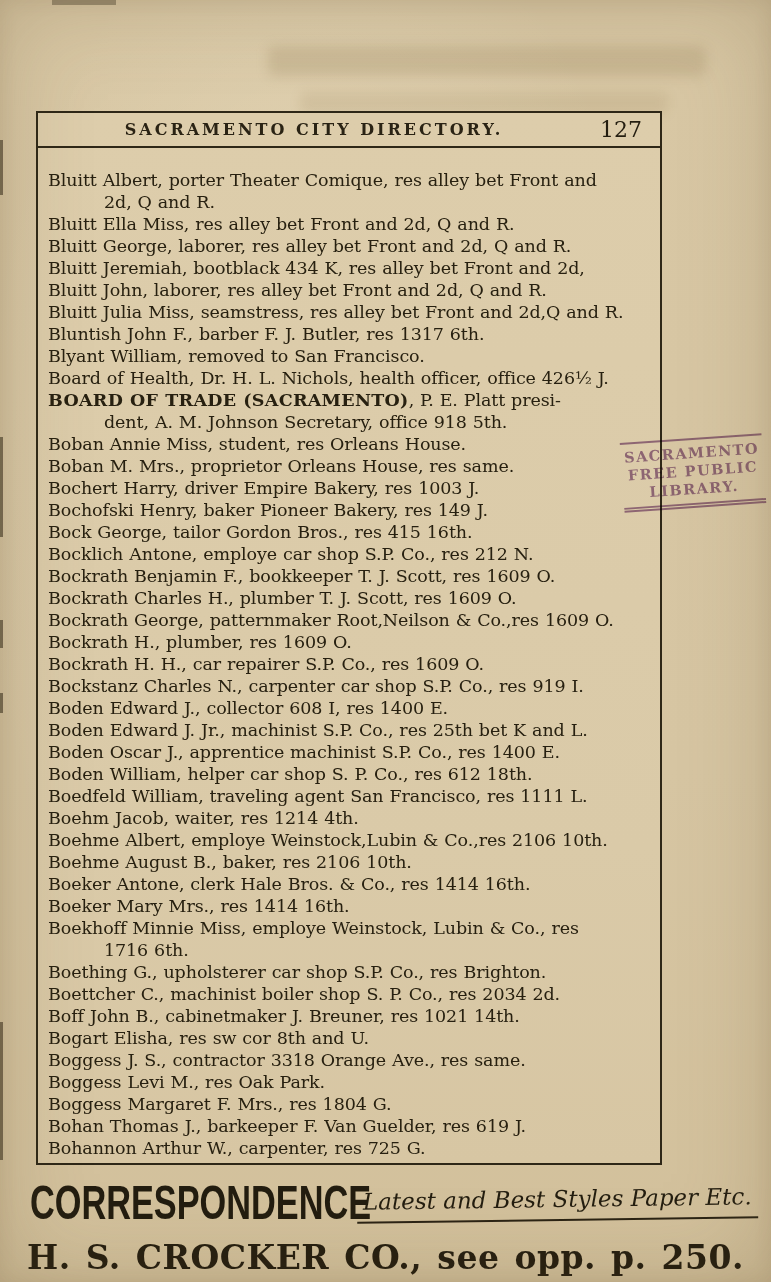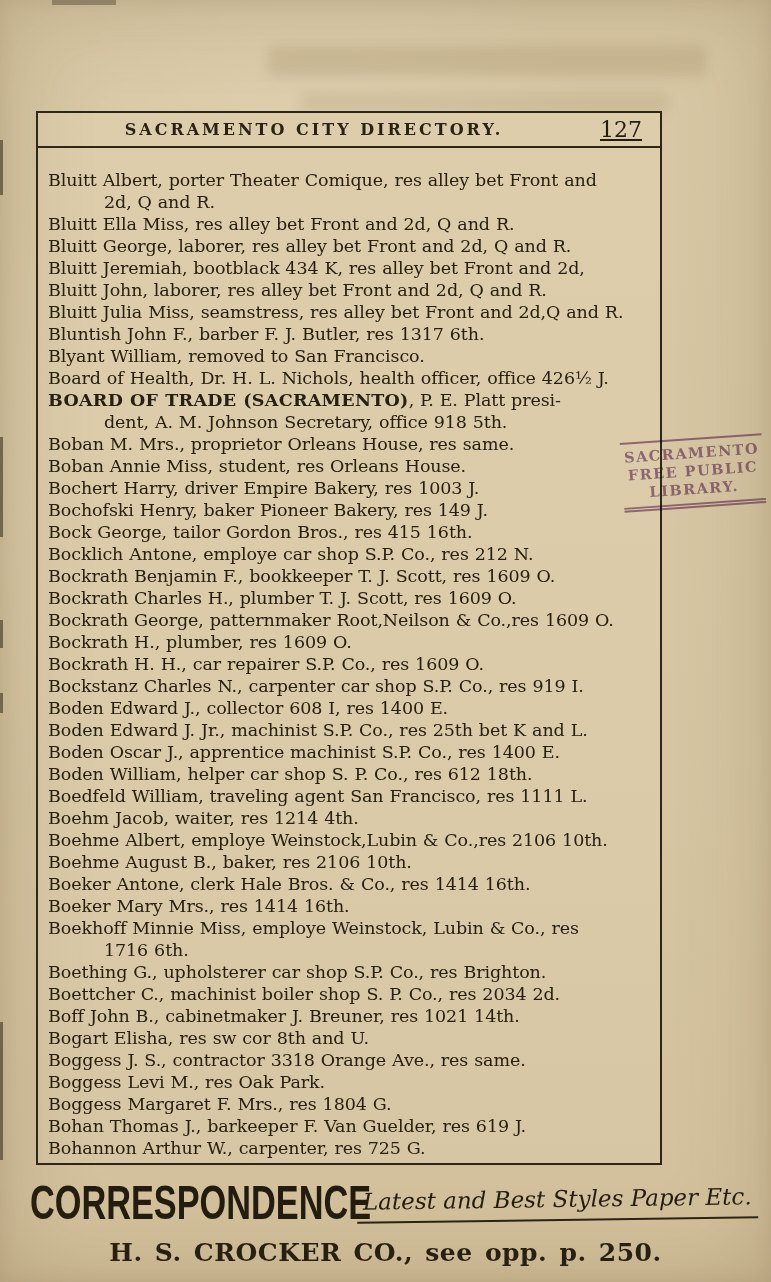--- a/index.html
+++ b/index.html
@@ -40,21 +40,21 @@
   .running-head{
     position:relative;height:33px;border-bottom:2px solid #2e2717;
   }
   .running-title{
     position:absolute;left:0;right:70px;top:0;height:33px;line-height:34px;
     text-align:center;font-size:16px;font-weight:600;letter-spacing:3px;
     color:#2a2314;
   }
   .running-pagenum{
     position:absolute;right:18px;top:0;height:33px;line-height:33px;
-    font-size:22px;color:#241e10;text-decoration:underline;
+    font-size:22px;color:#241e10;
   }
   .entries{
     padding:21px 4px 0 10px;color:#272010;
   }
   .entry-line{
     height:22px;line-height:22px;font-size:17.5px;letter-spacing:-0.1px;word-spacing:0.5px;
     white-space:nowrap;overflow:hidden;
   }
   .entry-line.cont{padding-left:56px;}
   .entry-bold{font-weight:bold;letter-spacing:0.3px;}
@@ -76,21 +76,21 @@
     transform:scaleX(0.70);transform-origin:left center;white-space:nowrap;
   }
   .footer-tagline{
     position:absolute;left:357px;top:1186px;
     font-style:italic;font-size:23px;color:#241e10;white-space:nowrap;
     padding:0 6px 7px 6px;border-bottom:2px solid #2a2314;
     transform:rotate(-0.8deg);
   }
   .footer-crocker{
     position:absolute;left:0;top:1238px;width:771px;text-align:center;
-    font-weight:bold;font-size:25px;letter-spacing:0.5px;word-spacing:3px;
+    font-weight:bold;font-size:33px;letter-spacing:0.5px;word-spacing:3px;
     color:#241d0f;white-space:nowrap;
   }
 </style>
 </head>
 <body>
 
 <div class="page">
 
   <div class="ghost g1"></div>
   <div class="ghost g2"></div>
@@ -113,22 +113,22 @@
         <div class="entry-line">Bluitt Ella Miss, res alley bet Front and 2d, Q and R.</div>
         <div class="entry-line">Bluitt George, laborer, res alley bet Front and 2d, Q and R.</div>
         <div class="entry-line">Bluitt Jeremiah, bootblack 434 K, res alley bet Front and 2d,</div>
         <div class="entry-line">Bluitt John, laborer, res alley bet Front and 2d, Q and R.</div>
         <div class="entry-line">Bluitt Julia Miss, seamstress, res alley bet Front and 2d,Q and R.</div>
         <div class="entry-line">Bluntish John F., barber F. J. Butler, res 1317 6th.</div>
         <div class="entry-line">Blyant William, removed to San Francisco.</div>
         <div class="entry-line">Board of Health, Dr. H. L. Nichols, health officer, office 426½ J.</div>
         <div class="entry-line"><span class="entry-bold">BOARD OF TRADE (SACRAMENTO)</span>, P. E. Platt presi-</div>
         <div class="entry-line cont">dent, A. M. Johnson Secretary, office 918 5th.</div>
+        <div class="entry-line">Boban Annie Miss, student, res Orleans House.</div>
         <div class="entry-line">Boban M. Mrs., proprietor Orleans House, res same.</div>
-        <div class="entry-line">Boban Annie Miss, student, res Orleans House.</div>
         <div class="entry-line">Bochert Harry, driver Empire Bakery, res 1003 J.</div>
         <div class="entry-line">Bochofski Henry, baker Pioneer Bakery, res 149 J.</div>
         <div class="entry-line">Bock George, tailor Gordon Bros., res 415 16th.</div>
         <div class="entry-line">Bocklich Antone, employe car shop S.P. Co., res 212 N.</div>
         <div class="entry-line">Bockrath Benjamin F., bookkeeper T. J. Scott, res 1609 O.</div>
         <div class="entry-line">Bockrath Charles H., plumber T. J. Scott, res 1609 O.</div>
         <div class="entry-line">Bockrath George, patternmaker Root,Neilson &amp; Co.,res 1609 O.</div>
         <div class="entry-line">Bockrath H., plumber, res 1609 O.</div>
         <div class="entry-line">Bockrath H. H., car repairer S.P. Co., res 1609 O.</div>
         <div class="entry-line">Bockstanz Charles N., carpenter car shop S.P. Co., res 919 I.</div>

